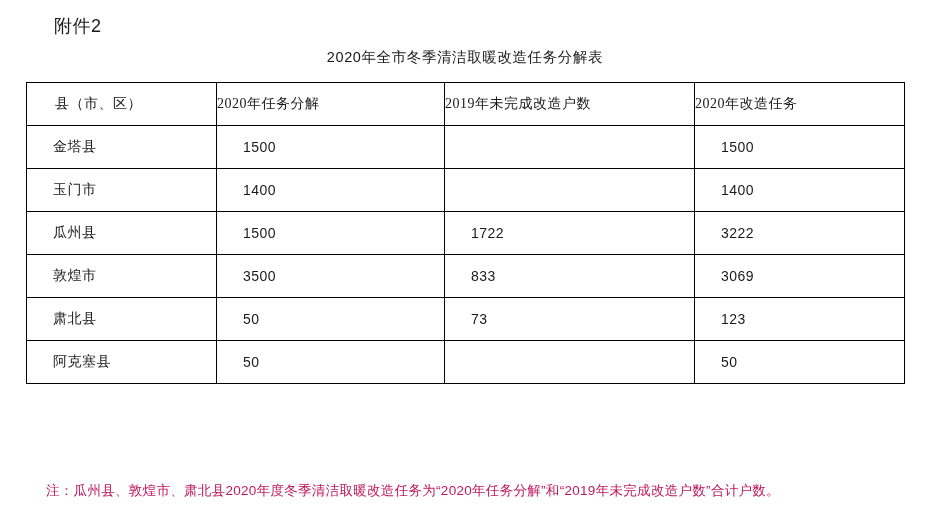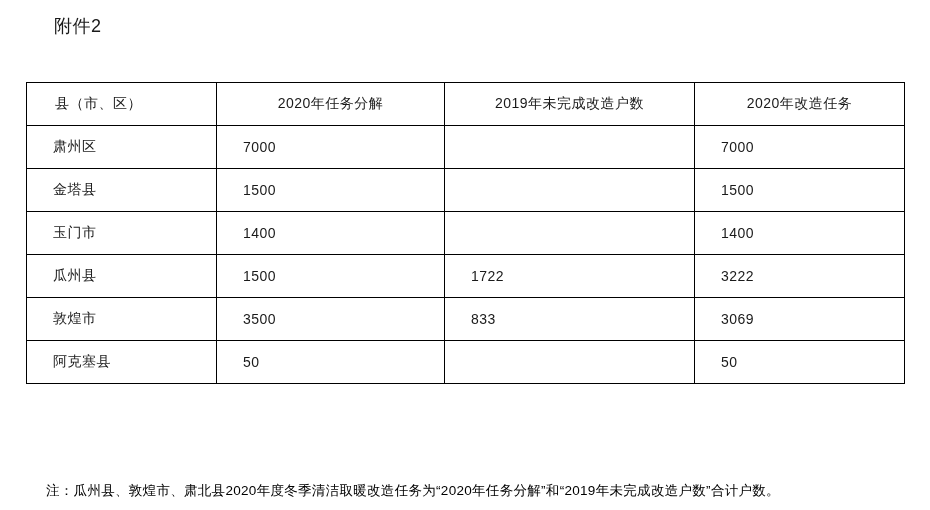--- a/index.html
+++ b/index.html
@@ -52,68 +52,63 @@
     border: 1px solid #000000;
     height: 43px;
     font-size: 14px;
     color: #1a1a1a;
     padding: 0 0 0 26px;
     letter-spacing: 0.5px;
     vertical-align: middle;
     box-sizing: border-box;
   }
   table.data-table td.center-head {
-    text-align: center;
     padding: 0;
+    font-family: Liberation Serif, serif;
   }
   table.data-table td.head-left {
     text-align: left;
     padding-left: 28px;
   }
   .col-1 { width: 190px; }
   .col-2 { width: 228px; }
   .col-3 { width: 250px; }
   .col-4 { width: 210px; }
   .note {
     position: absolute;
     left: 46px;
     top: 482px;
     font-size: 13.5px;
     letter-spacing: 0.3px;
-    color: #000000;
+    color: #be185d;
     white-space: nowrap;
   }
 </style>
 </head>
 <body>
 
 <div class="page">
 
   <div class="attachment-label">附件2</div>
 
+  <div class="doc-title">2020年全市冬季清洁取暖改造任务分解表</div>
 
   <table class="data-table">
     <colgroup>
       <col class="col-1">
       <col class="col-2">
       <col class="col-3">
       <col class="col-4">
     </colgroup>
     <tbody>
       <tr>
         <td class="head-left">县（市、区）</td>
         <td class="center-head">2020年任务分解</td>
         <td class="center-head">2019年未完成改造户数</td>
         <td class="center-head">2020年改造任务</td>
-      </tr>
-      <tr>
-        <td>肃州区</td>
-        <td>7000</td>
-        <td></td>
-        <td>7000</td>
       </tr>
       <tr>
         <td>金塔县</td>
         <td>1500</td>
         <td></td>
         <td>1500</td>
       </tr>
       <tr>
         <td>玉门市</td>
         <td>1400</td>
@@ -126,20 +121,26 @@
         <td>1722</td>
         <td>3222</td>
       </tr>
       <tr>
         <td>敦煌市</td>
         <td>3500</td>
         <td>833</td>
         <td>3069</td>
       </tr>
       <tr>
+        <td>肃北县</td>
+        <td>50</td>
+        <td>73</td>
+        <td>123</td>
+      </tr>
+      <tr>
         <td>阿克塞县</td>
         <td>50</td>
         <td></td>
         <td>50</td>
       </tr>
     </tbody>
   </table>
 
   <div class="note">注：瓜州县、敦煌市、肃北县2020年度冬季清洁取暖改造任务为“2020年任务分解”和“2019年未完成改造户数”合计户数。</div>
 

